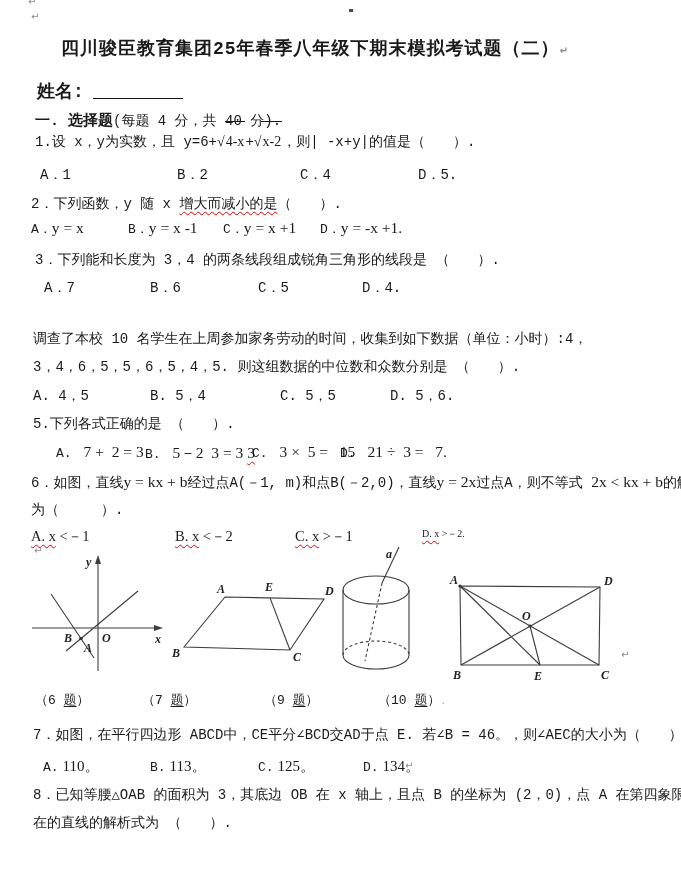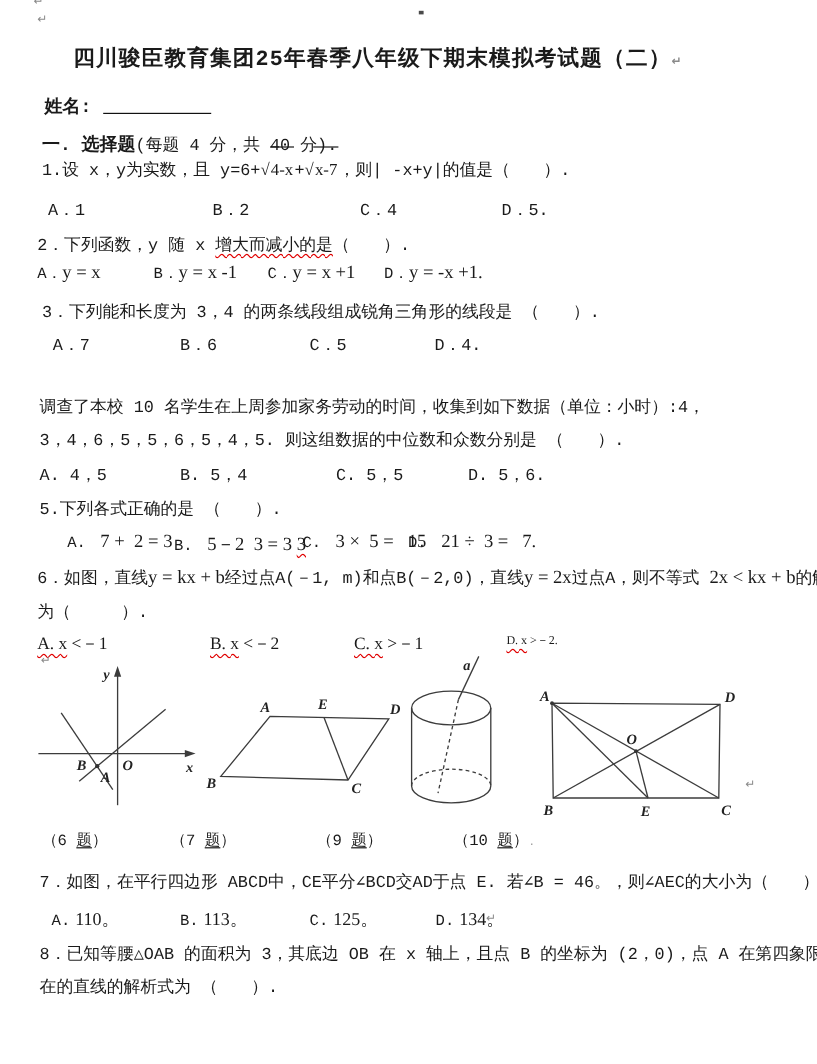--- a/index.html
+++ b/index.html
@@ -1,20 +1,20 @@
 <!DOCTYPE html>
 <html><head>
 <meta charset="utf-8">
 <style>
   html,body{margin:0;padding:0;background:#ffffff;}
   .page{position:relative;width:681px;height:887px;background:#fff;overflow:hidden;
         font-family:"Liberation Mono","DejaVu Sans Mono",monospace;color:#1a1a1a;}
   .abs{position:absolute;white-space:nowrap;}
   .title{width:630px;text-align:center;font-weight:bold;font-size:18px;letter-spacing:1px;}
-  .lbl{font-weight:bold;font-size:15px;}
+  .lbl{font-weight:bold;font-size:18px;}
   .blank{display:inline-block;width:90px;height:14px;border-bottom:1.6px solid #111;vertical-align:-2px;}
   .sect-h{font-weight:bold;font-size:15px;}
   .sect-n{font-size:14px;}
   .stem{font-size:14px;}
   .opt{font-size:14px;}
   .optlab{font-size:13px;}
   .math{font-family:Liberation Serif, serif;font-size:15.5px;text-align:center;}
   .eq{font-family:"Liberation Serif","DejaVu Serif",serif;font-size:15.5px;white-space:pre;margin-left:12px;}
   .val{font-family:"Liberation Serif","DejaVu Serif",serif;font-size:15px;margin-left:4px;}
   .wavy{text-decoration-line:underline;text-decoration-style:wavy;text-decoration-color:#e00000;
@@ -48,21 +48,21 @@
   <div class="abs" style="left:37px;top:79px;">
     <span class="lbl">姓名:</span>
     <span class="blank"></span>
   </div>
 
   <div class="abs" style="left:35px;top:111px;">
     <span class="sect-h">一. 选择题</span><span class="sect-n">(每题 4 分，共 40 分).</span>
   </div>
 
   <div class="abs stem" style="left:35px;top:133px;">
-    <span>1.设 x，y为实数，且 y=6+</span><span class="sqrtsign">√</span><span class="rad">4-x</span><span>+</span><span class="sqrtsign">√</span><span class="rad">x-7</span><span>，则| -x+y|的值是（　　）.</span>
+    <span>1.设 x，y为实数，且 y=6+</span><span class="sqrtsign">√</span><span class="rad">4-x</span><span>+</span><span class="sqrtsign">√</span><span class="rad">x-2</span><span>，则| -x+y|的值是（　　）.</span>
   </div>
   <div class="abs" style="left:0;top:166px;width:681px;">
     <span class="abs opt" style="left:40px;top:0;">A．1</span>
     <span class="abs opt" style="left:177px;top:0;">B．2</span>
     <span class="abs opt" style="left:300px;top:0;">C．4</span>
     <span class="abs opt" style="left:418px;top:0;">D．5.</span>
   </div>
 
   <div class="abs stem" style="left:31px;top:195px;">
     <span>2．下列函数，y 随 x </span><span class="wavy">增大而减小的是</span><span>（　　）.</span>

